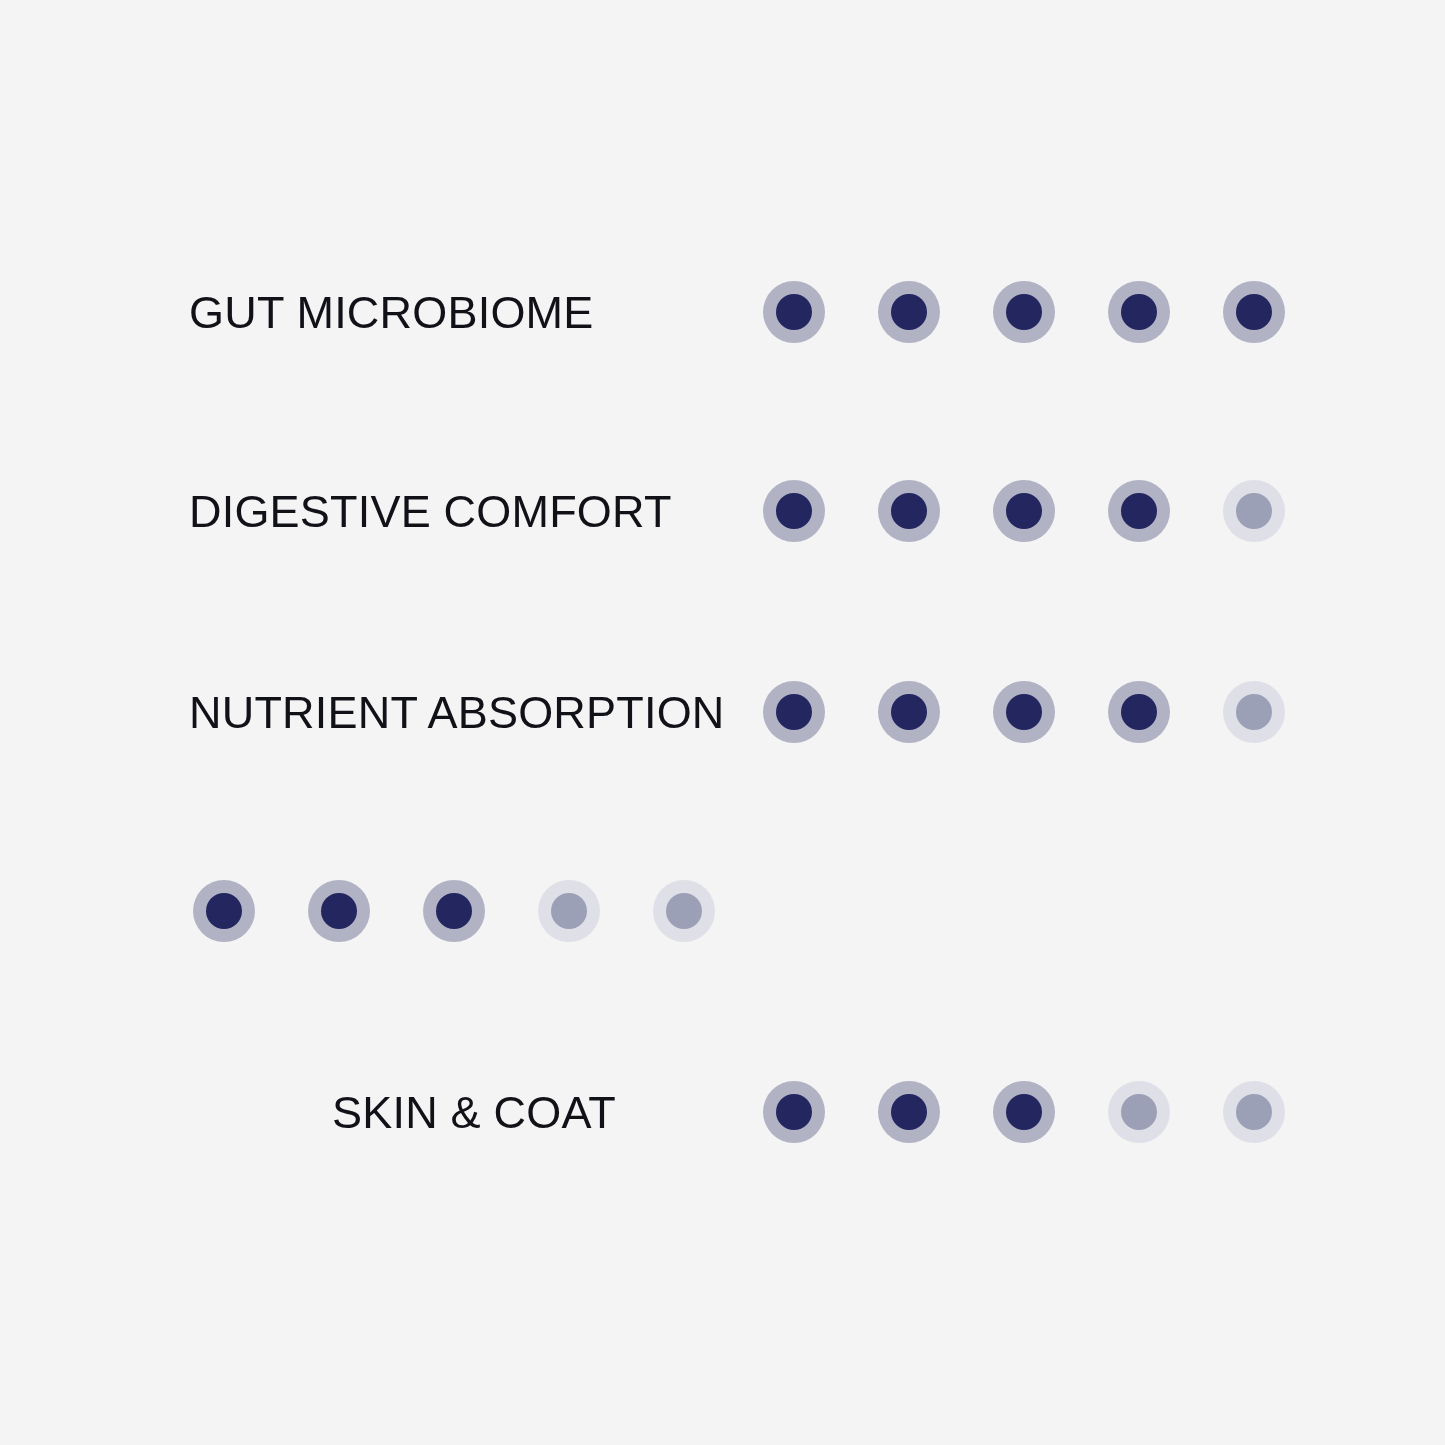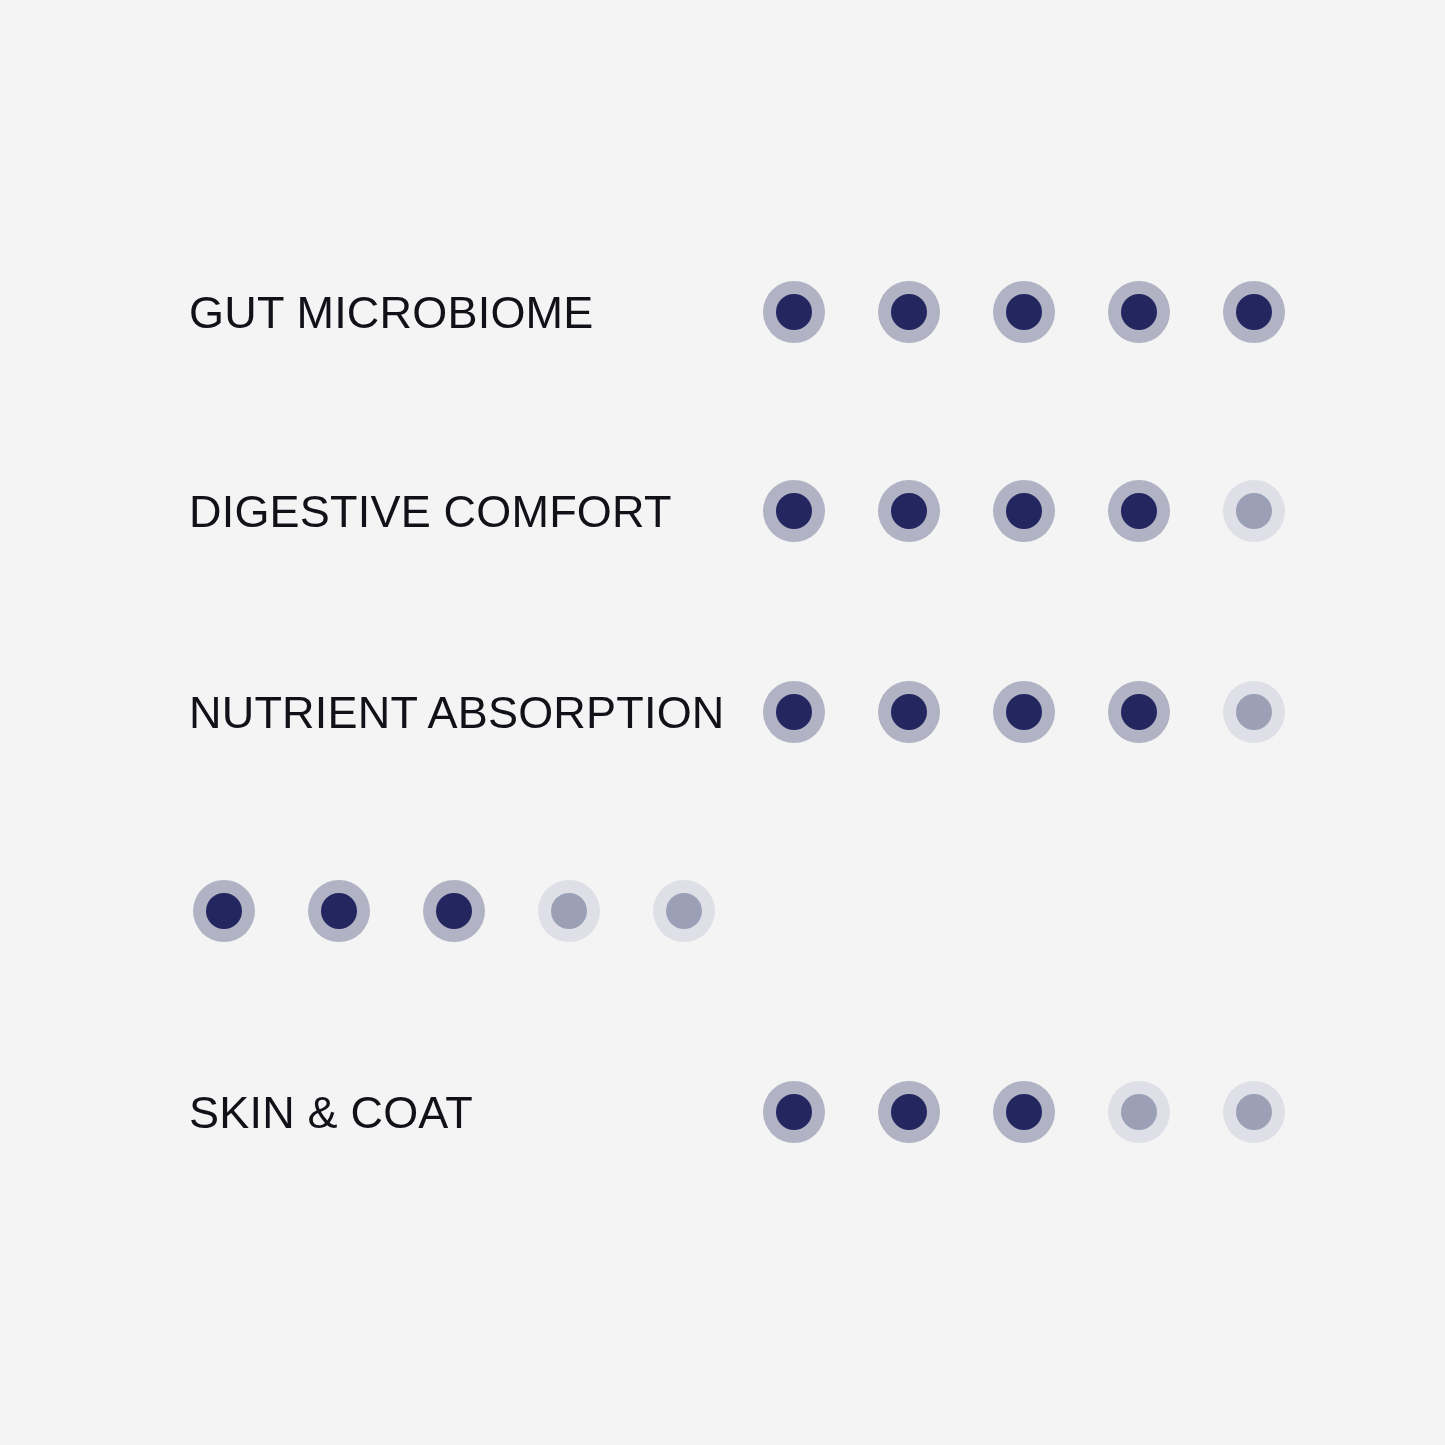--- a/index.html
+++ b/index.html
@@ -81,21 +81,21 @@
     background: #dfe0e7;
   }
   .dot.empty .dot-core {
     background: #9ba0b6;
   }
   
   .r0 { top: 272px; }
   .r1 { top: 471px; }
   .r2 { top: 672px; }
   .r3 { top: 871px; }
-  .r4 { top: 1072px; }
+  .r4 { top: 1072px; text-align: center; }
 </style>
 </head>
 <body style="background: rgb(244, 244, 244);">
 
 <div id="chart-root">
   <div class="rows-wrap">
 
     <div class="rating-row r0">
       <div class="row-label" style="color: rgb(17, 17, 24);">GUT MICROBIOME</div>
       <div class="dots-track">

